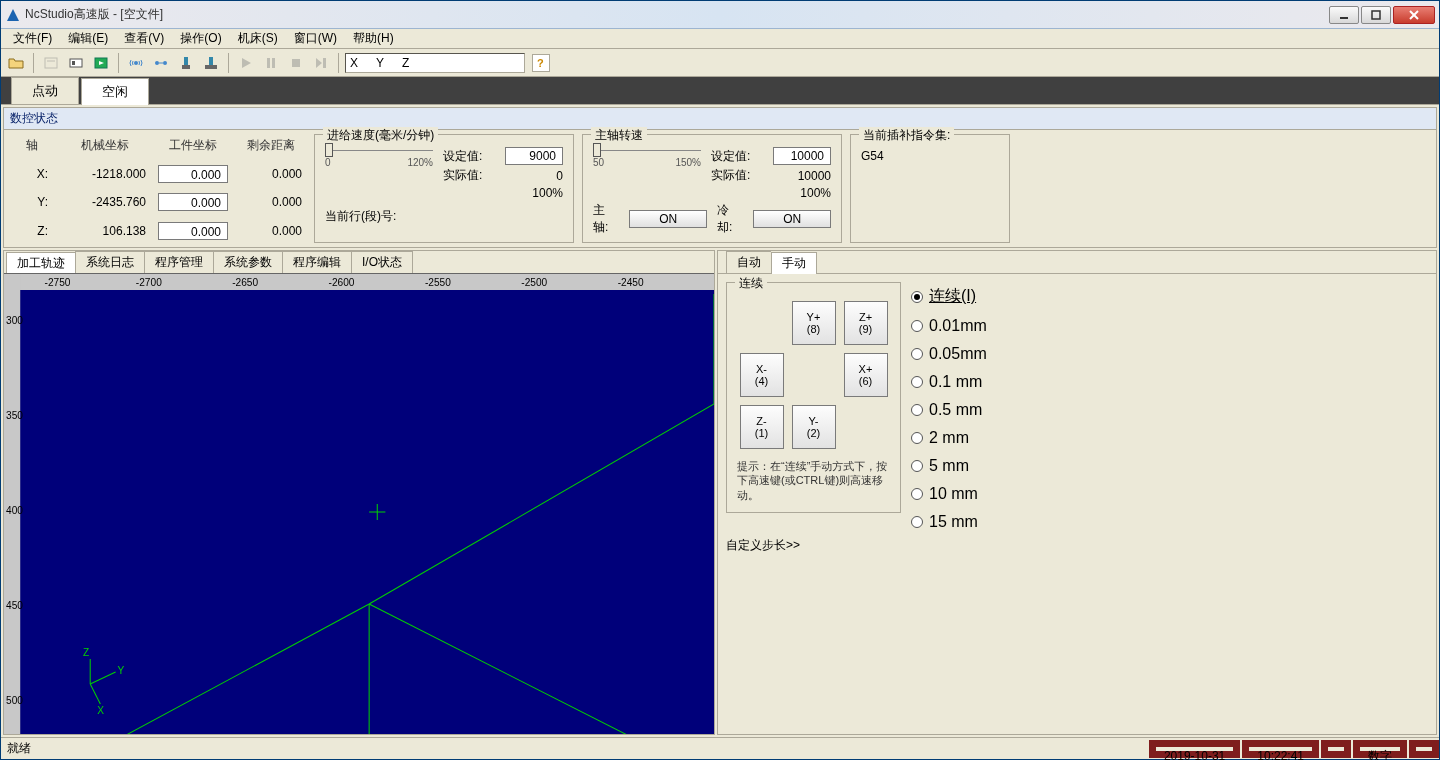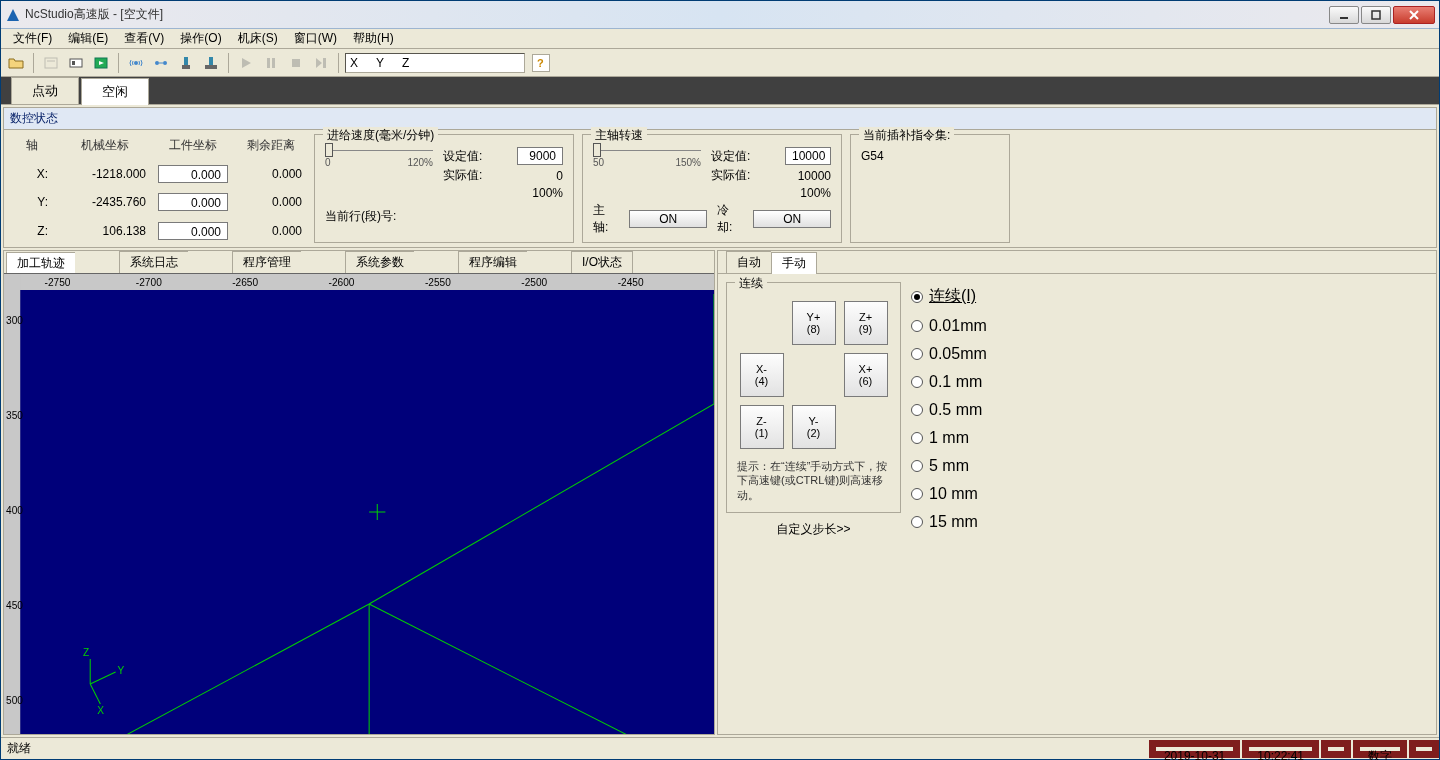--- a/index.html
+++ b/index.html
@@ -47,45 +47,45 @@
 .group-box { border: 1px solid #aca899; position: relative; padding: 10px 10px 6px 10px; min-height: 90px; }
 .group-box .legend { position: absolute; top: -8px; left: 8px; background: #ece9d8; padding: 0 4px; font-size: 12px; }
 .feed-box { width: 260px; }
 .spindle-box { width: 260px; }
 .interp-box { width: 160px; }
 .slider { flex: 1; height: 10px; position: relative; }
 .slider-track { border-top: 1px solid #888; position: absolute; top: 5px; left: 0; right: 0; }
 .slider-thumb { width: 8px; height: 14px; background: #ece9d8; border: 1px solid #555; position: absolute; top: -2px; }
 .tick-labels { display: flex; justify-content: space-between; font-size: 10px; color: #555; margin-top: 2px; }
 .kv { display: flex; justify-content: space-between; align-items: center; margin: 2px 0; font-size: 12px; }
-.kv .val-box { border: 1px solid #7a7a7a; background: #fff; padding: 0 6px; width: 46px; text-align: right; height: 18px; line-height: 16px; }
+.kv .val-box { border: 1px solid #7a7a7a; background: #fff; padding: 0 6px; width: 58px; text-align: right; height: 18px; line-height: 16px; }
 .on-btn { border: 1px solid #7a7a7a; background: linear-gradient(#fff,#e0e0e0); padding: 1px 0; width: 80px; text-align: center; cursor: default; }
 
 
 .lower { display: flex; flex: 1; margin: 0 2px 2px 2px; gap: 2px; min-height: 0; }
 .left-pane { flex: 1; display: flex; flex-direction: column; border: 1px solid #aca899; background: #ece9d8; min-height: 0; }
 .right-pane { width: 720px; display: flex; flex-direction: column; border: 1px solid #aca899; background: #ece9d8; }
 
-.tabstrip { display: flex; align-items: flex-end; height: 22px; background: #ece9d8; padding-left: 2px; gap: 44px; }
+.tabstrip { display: flex; align-items: flex-end; height: 22px; background: #ece9d8; padding-left: 2px; }
 .tab { border: 1px solid #aca899; border-bottom: none; background: #ece9d8; padding: 2px 10px; margin-right: 0; cursor: default; font-size: 12px; border-right: none; }
 .tab:last-child { border-right: 1px solid #aca899; }
 .tab.active { background: #fff; position: relative; top: 1px; }
 
 .traj-view { flex: 1; background: #00007a; position: relative; overflow: hidden; border-top: 1px solid #666; }
 .traj-view svg { width: 100%; height: 100%; display: block; }
 
 
 .right-tabs { display: flex; height: 22px; align-items: flex-end; padding-left: 8px; }
 .right-body { flex: 1; display: flex; padding: 8px; gap: 10px; border-top: 1px solid #aca899; }
 .jog-frame { border: 1px solid #aca899; position: relative; padding: 18px 10px 10px 10px; width: 175px; }
 .jog-frame .legend { position: absolute; top: -8px; left: 8px; background: #ece9d8; padding: 0 4px; }
 .jog-grid { display: grid; grid-template-columns: repeat(3, 44px); grid-template-rows: repeat(3, 44px); gap: 8px; justify-content: center; align-content: center; }
 .jog-btn { border: 1px solid #7a7a7a; background: linear-gradient(#fdfdfd,#e2e2e2); display: flex; flex-direction: column; align-items: center; justify-content: center; font-size: 11px; cursor: default; }
 .jog-hint { font-size: 11px; color: #333; margin-top: 10px; line-height: 1.3; }
-.custom-step { margin-top: 8px; text-align: center; font-size: 12px; }
+.custom-step { margin-top: 24px; text-align: left; font-size: 12px; }
 
 .radio-col { display: flex; flex-direction: column; gap: 10px; padding-top: 4px; font-family: "Courier New", monospace; font-size: 16px; }
 .radio-row { display: flex; align-items: center; gap: 6px; }
 .radio-dot { width: 12px; height: 12px; border: 1px solid #555; border-radius: 50%; background: #fff; display: inline-flex; align-items: center; justify-content: center; }
 .radio-dot.sel::after { content: ""; width: 6px; height: 6px; background: #000; border-radius: 50%; }
 
 
 .statusbar { height: 22px; background: #ece9d8; border-top: 1px solid #aca899; display: flex; align-items: center; font-size: 12px; }
 .statusbar .cell { border: 7px solid #7f1d1d; padding: 1px 8px; margin-left: 2px; height: 18px; line-height: 16px; }
 .statusbar .grow { flex: 1; padding-left: 6px; }
@@ -440,21 +440,21 @@
           <div class="radio-row">
               <span class="radio-dot"></span>
               <span>0.1 mm</span>
             </div>
           <div class="radio-row">
               <span class="radio-dot"></span>
               <span>0.5 mm</span>
             </div>
           <div class="radio-row">
               <span class="radio-dot"></span>
-              <span>1   mm</span>
+              <span>2   mm</span>
             </div>
           <div class="radio-row">
               <span class="radio-dot"></span>
               <span>5   mm</span>
             </div>
           <div class="radio-row">
               <span class="radio-dot"></span>
               <span>10  mm</span>
             </div>
           <div class="radio-row">

